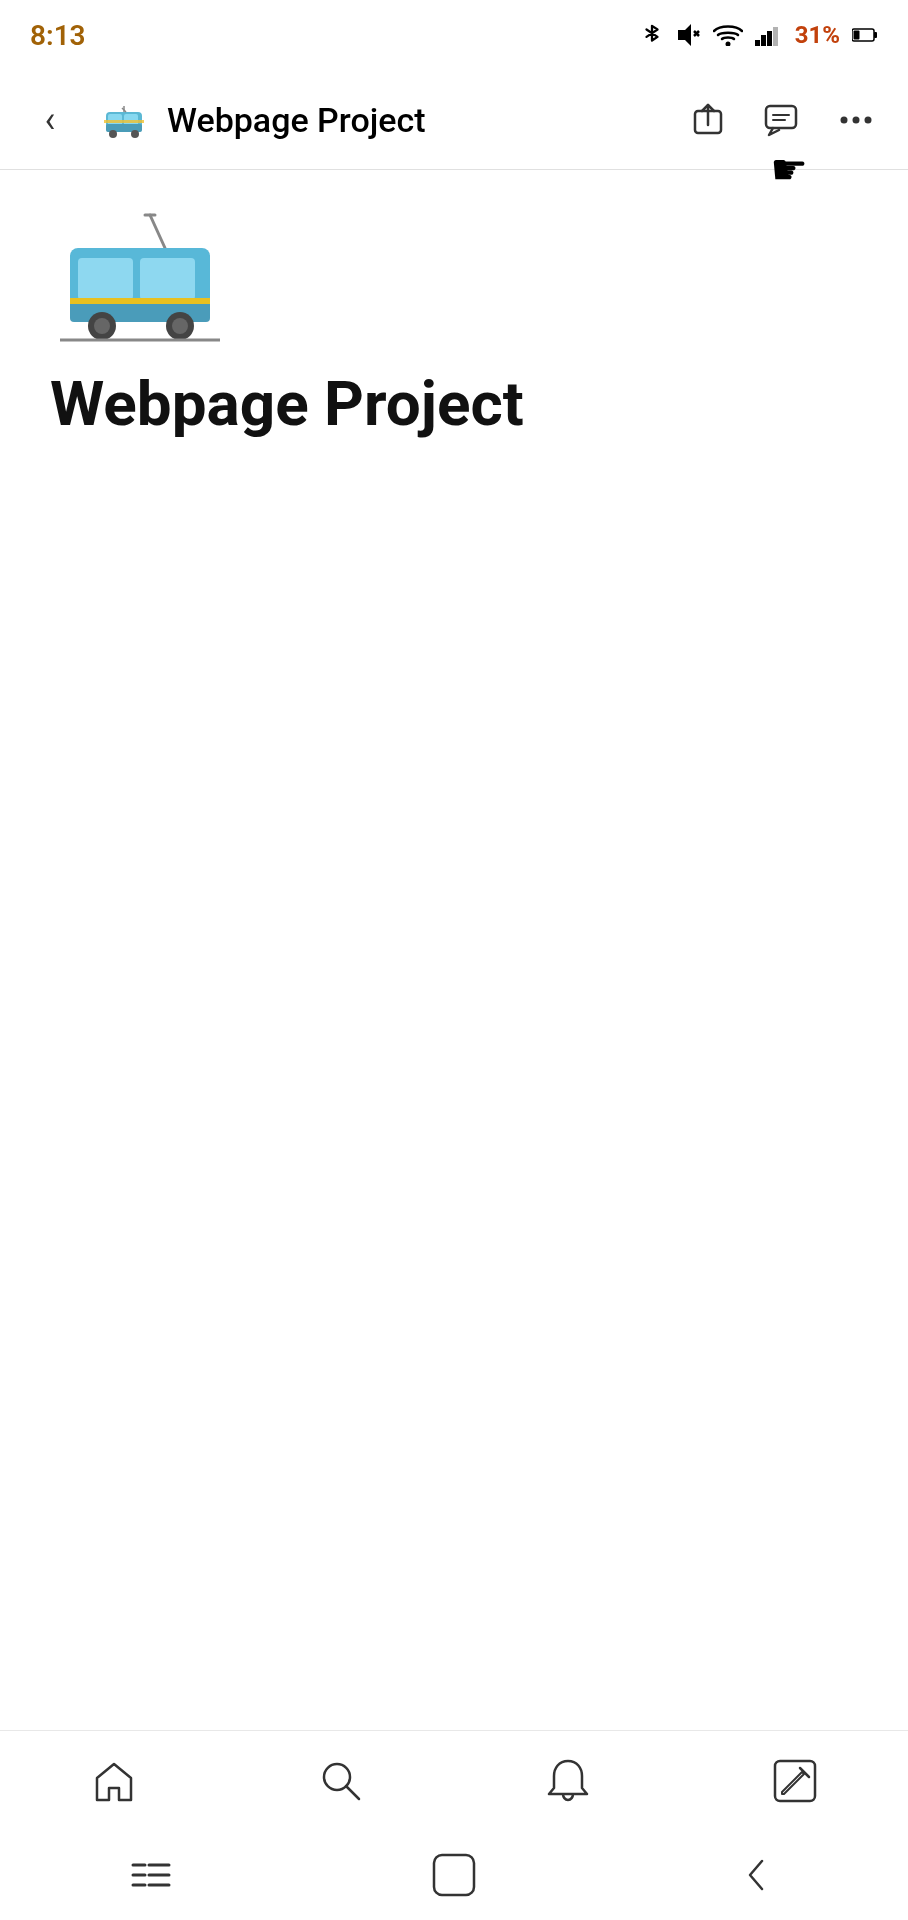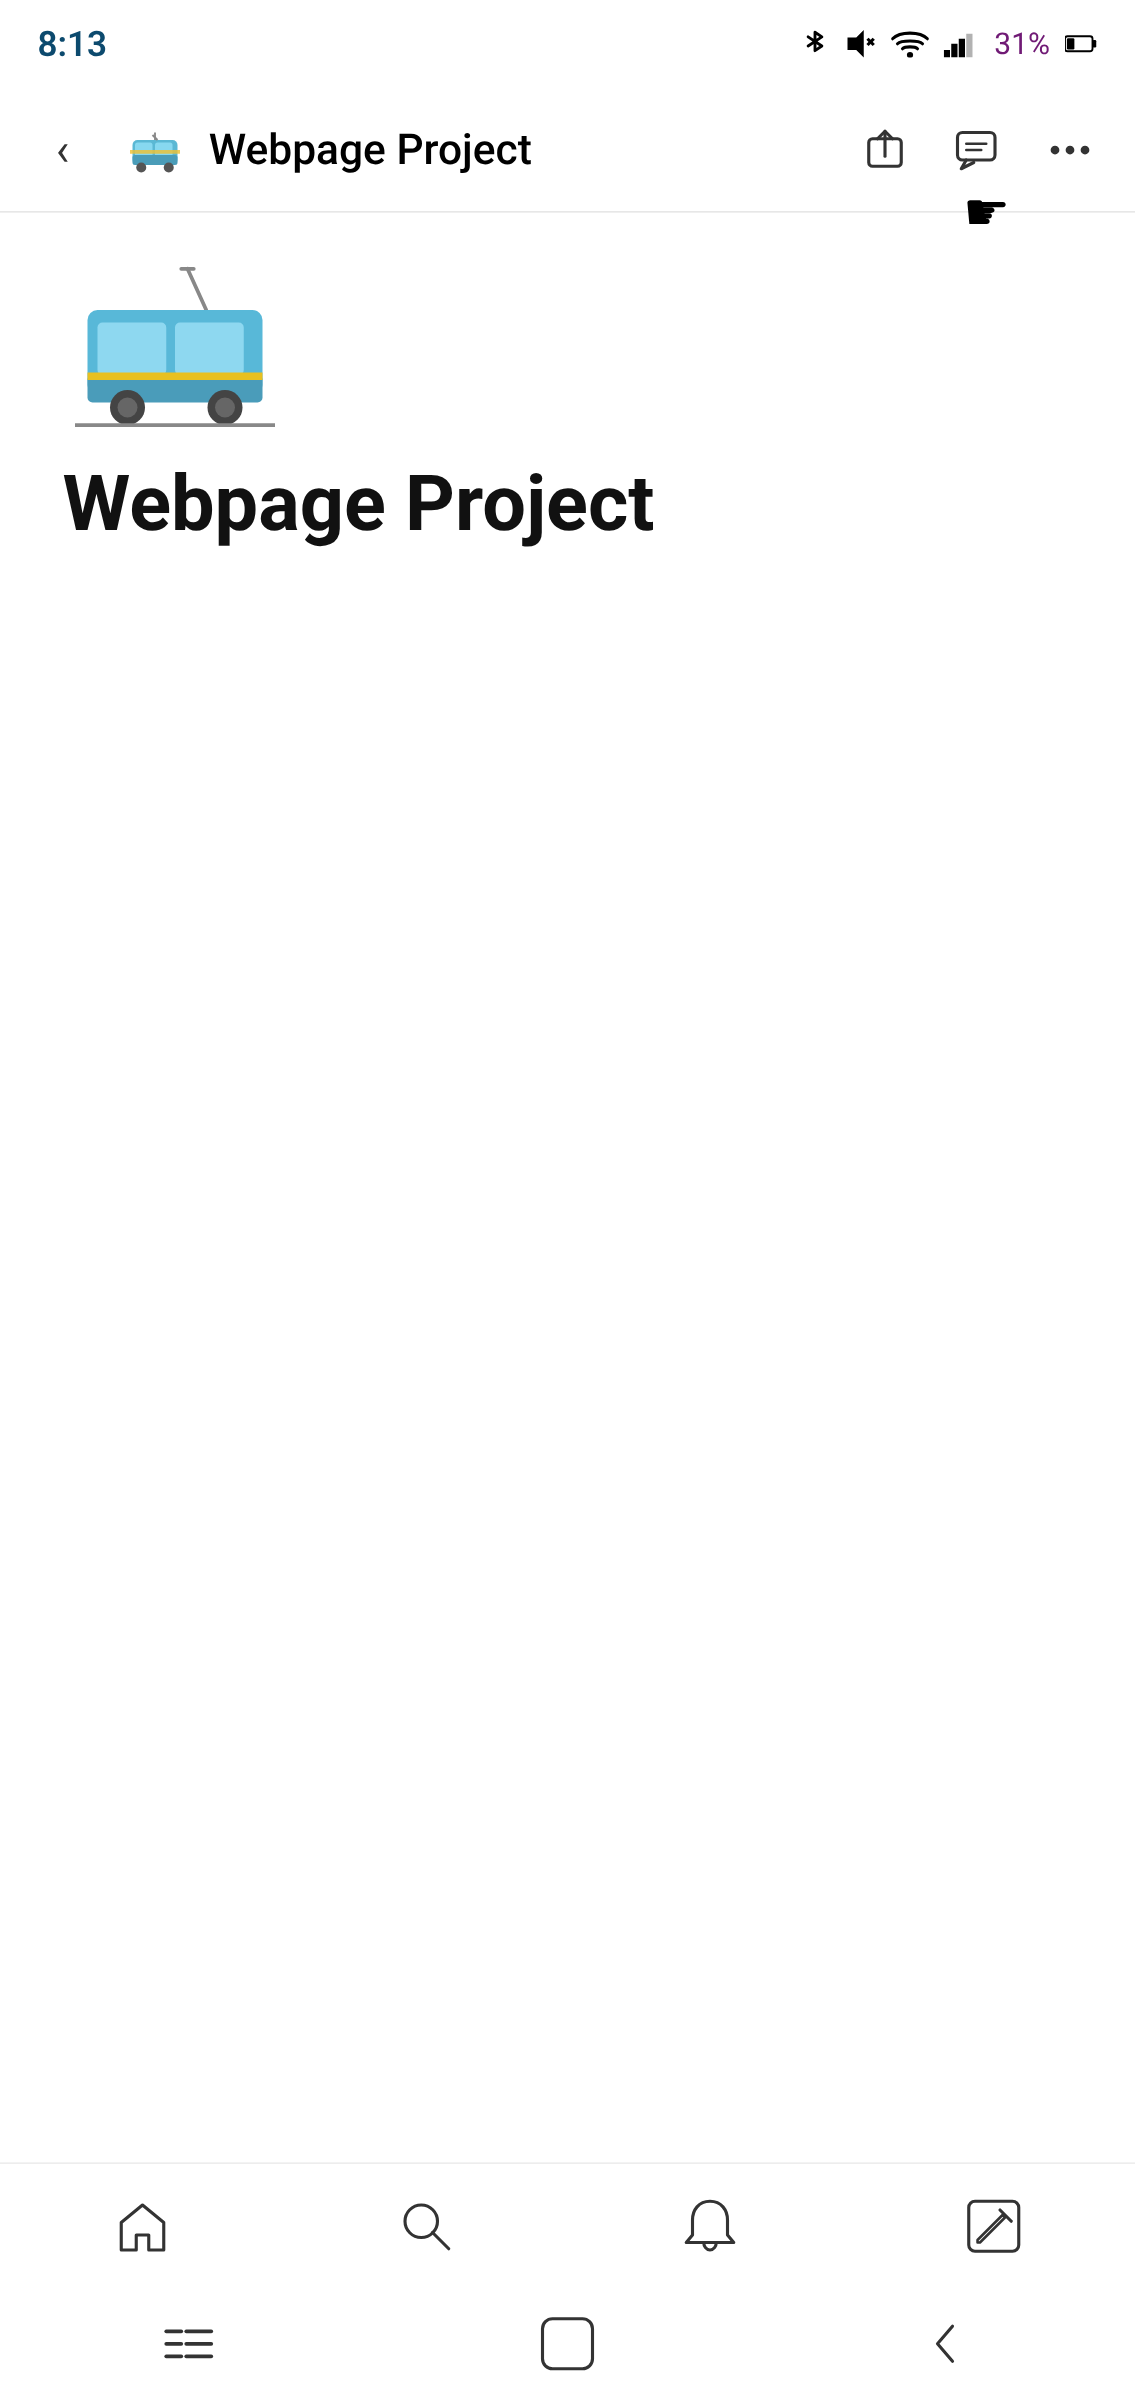--- a/index.html
+++ b/index.html
@@ -24,34 +24,35 @@
       display: flex;
       align-items: center;
       justify-content: space-between;
       padding: 0 30px;
       background: #ffffff;
     }
 
     .status-time {
       font-size: 28px;
       font-weight: 600;
-      color: #0c4a6e;
+      color: #a16207;
     }
 
     .status-icons {
       display: flex;
       align-items: center;
       gap: 12px;
       font-size: 24px;
       color: #000;
     }
 
     .battery-text {
       font-size: 24px;
-      color: #701a75;
+      color: #c2410c;
+      font-weight: bold;
     }
 
     
     .nav-bar {
       height: 100px;
       display: flex;
       align-items: center;
       padding: 0 20px;
       background: #ffffff;
       border-bottom: 1px solid #e0e0e0;

